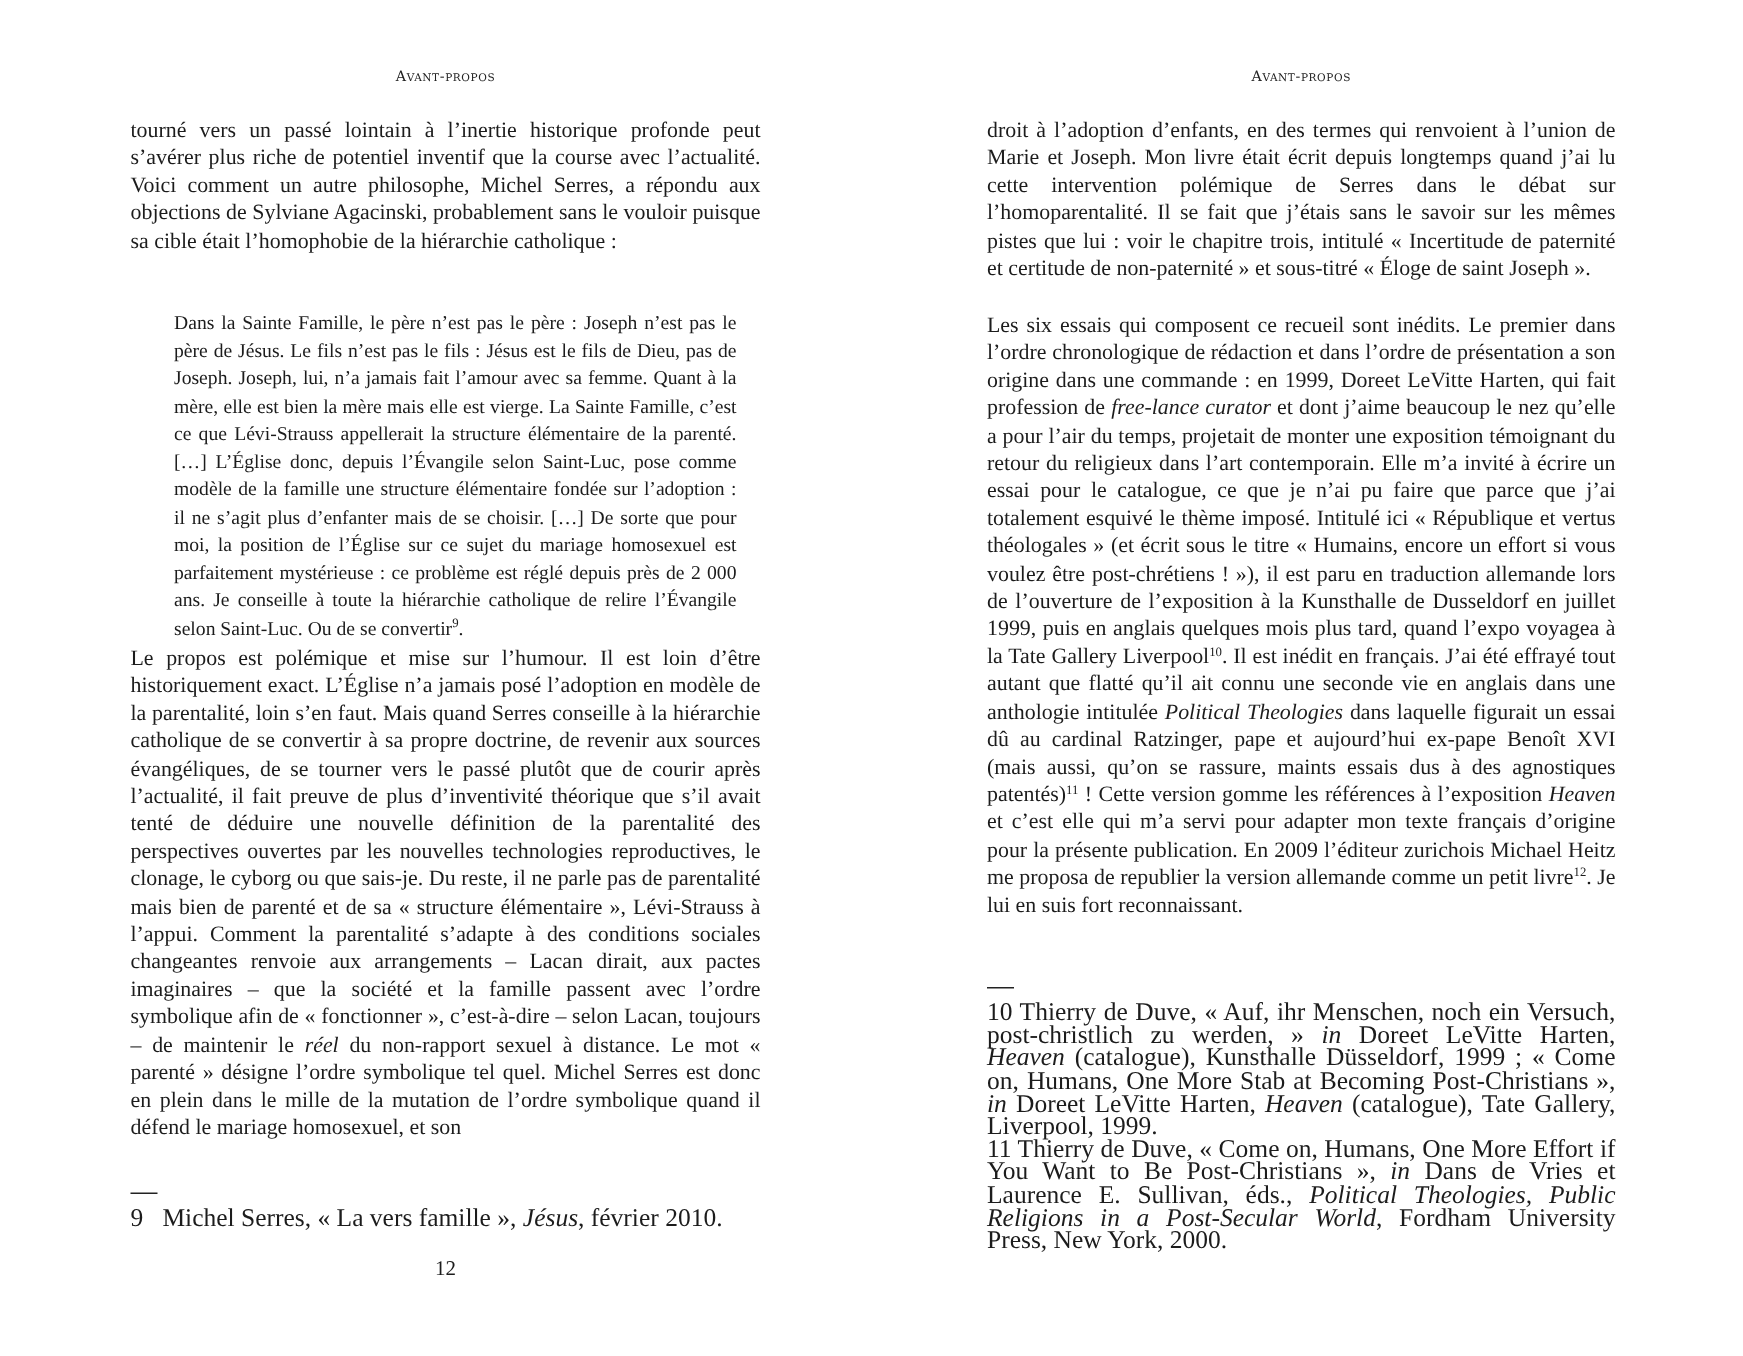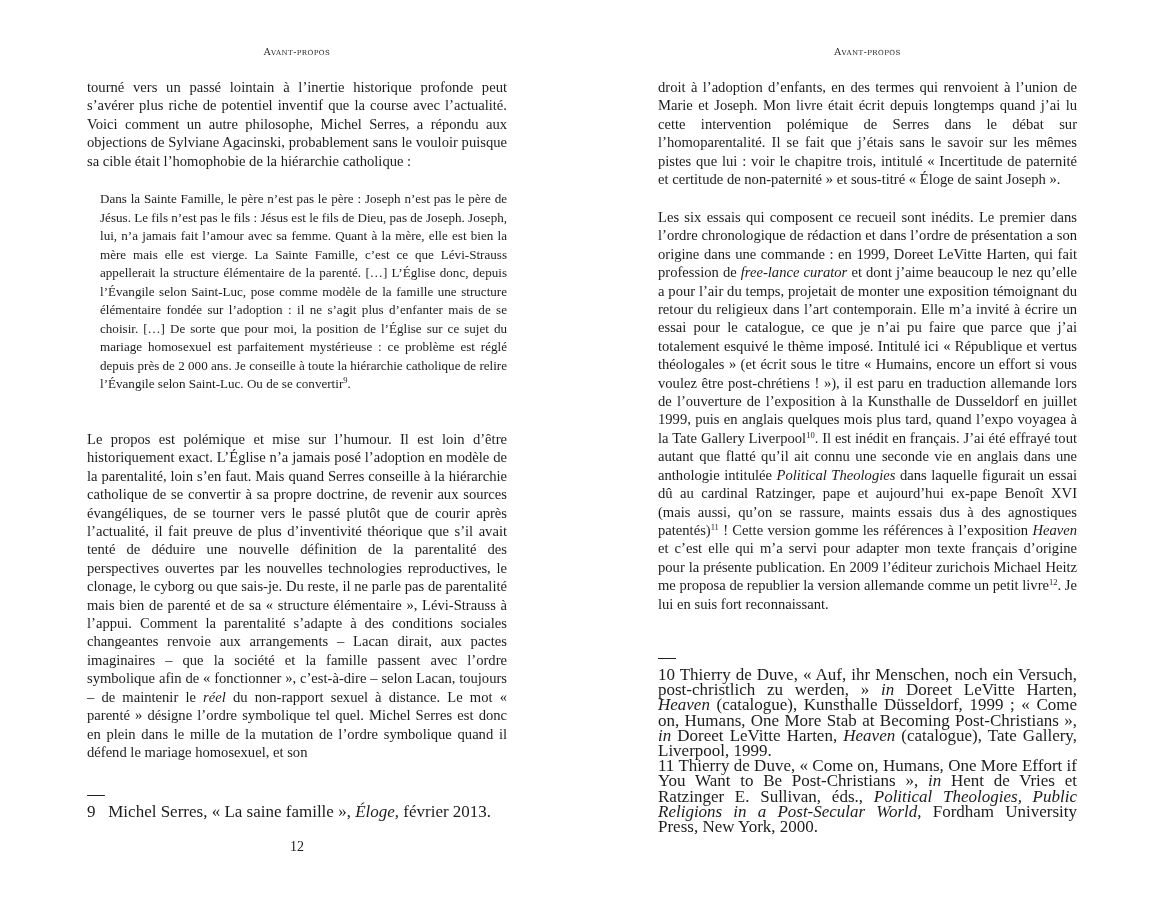--- a/index.html
+++ b/index.html
@@ -21,21 +21,21 @@
       hyphens: manual;
       font-family: Liberation Serif, serif;
       font-size: 14.6px;
     }
     .body-text p { margin: 0; text-align: justify; }
     .quote {
       position: absolute; left: 13px; right: 0;
       font-family: "Liberation Serif", "DejaVu Serif", serif;
       font-size: 13.1px; line-height: 18.5px; text-align: justify;
     }
-    .quote p { margin: 0; }
+    .quote p { margin: 16px; }
     sup { font-size: 8.5px; line-height: 0; vertical-align: 5px; }
     .fn-rule { position: absolute; left: 0; width: 18px; height: 0; border-top: 1px solid #222; }
     .footnotes {
       position: absolute; left: 0; right: 0;
       font-family: "Liberation Serif", "DejaVu Serif", serif;
       font-size: 17px; line-height: 15.2px; text-align: justify;
     }
     .footnotes p { margin: 0; }
     .folio {
       position: absolute; top: 839px; left: 0; right: 0; text-align: center;
@@ -56,36 +56,36 @@
   <div class="quote" style="top:190px;">
     <p><span>Dans la Sainte Famille, le père n’est pas le père : Joseph n’est pas le père de Jésus. Le fils n’est pas le fils : Jésus est le fils de Dieu, pas de Joseph. Joseph, lui, n’a jamais fait l’amour avec sa femme. Quant à la mère, elle est bien la mère mais elle est vierge. La Sainte Famille, c’est ce que Lévi-Strauss appellerait la structure élémentaire de la parenté. […] L’Église donc, depuis l’Évangile selon Saint-Luc, pose comme modèle de la famille une structure élémentaire fondée sur l’adoption : il ne s’agit plus d’enfanter mais de se choisir. […] De sorte que pour moi, la position de l’Église sur ce sujet du mariage homosexuel est parfaitement mystérieuse : ce problème est réglé depuis près de 2 000 ans. Je conseille à toute la hiérarchie catholique de relire l’Évangile selon Saint-Luc. Ou de se convertir</span><sup>9</sup><span>.</span></p>
   </div>
 
   <div class="body-text" style="top:430px;">
     <p><span>Le propos est polémique et mise sur l’humour. Il est loin d’être historiquement exact. L’Église n’a jamais posé l’adoption en modèle de la parentalité, loin s’en faut. Mais quand Serres conseille à la hiérarchie catholique de se convertir à sa propre doctrine, de revenir aux sources évangéliques, de se tourner vers le passé plutôt que de courir après l’actualité, il fait preuve de plus d’inventivité théorique que s’il avait tenté de déduire une nouvelle définition de la parentalité des perspectives ouvertes par les nouvelles technologies reproductives, le clonage, le cyborg ou que sais-je. Du reste, il ne parle pas de parentalité mais bien de parenté et de sa « structure élémentaire », Lévi-Strauss à l’appui. Comment la parentalité s’adapte à des conditions sociales changeantes renvoie aux arrangements – Lacan dirait, aux pactes imaginaires – que la société et la famille passent avec l’ordre symbolique afin de « fonctionner », c’est-à-dire – selon Lacan, toujours – de maintenir le </span><em>réel</em><span> du non-rapport sexuel à distance. Le mot « parenté » désigne l’ordre symbolique tel quel. Michel Serres est donc en plein dans le mille de la mutation de l’ordre symbolique quand il défend le mariage homosexuel, et son</span></p>
   </div>
 
   <div class="fn-rule" style="top:795px;"></div>
   <div class="footnotes" style="top:804px;">
-    <p><span>9</span>&nbsp;&nbsp;&nbsp;<span>Michel Serres, « La saine famille », </span><em>Éloge</em><span>, février 2013.</span></p>
+    <p><span>9</span>&nbsp;&nbsp;&nbsp;<span>Michel Serres, « La vers famille », </span><em>Jésus</em><span>, février 2010.</span></p>
   </div>
 
   <div class="folio">12</div>
 </div>
 
 <div class="page right">
   <div class="running-head">Avant-propos</div>
 
   <div class="body-text" style="top:78px;">
     <p>droit à l’adoption d’enfants, en des termes qui renvoient à l’union de Marie et Joseph. Mon livre était écrit depuis longtemps quand j’ai lu cette intervention polémique de Serres dans le débat sur l’homoparentalité. Il se fait que j’étais sans le savoir sur les mêmes pistes que lui : voir le chapitre trois, intitulé « Incertitude de paternité et certitude de non-paternité » et sous-titré « Éloge de saint Joseph ».</p>
   </div>
 
   <div class="body-text" style="top:208px;">
     <p><span>Les six essais qui composent ce recueil sont inédits. Le premier dans l’ordre chronologique de rédaction et dans l’ordre de présentation a son origine dans une commande : en 1999, Doreet LeVitte Harten, qui fait profession de </span><em>free-lance curator</em><span> et dont j’aime beaucoup le nez qu’elle a pour l’air du temps, projetait de monter une exposition témoignant du retour du religieux dans l’art contemporain. Elle m’a invité à écrire un essai pour le catalogue, ce que je n’ai pu faire que parce que j’ai totalement esquivé le thème imposé. Intitulé ici « République et vertus théologales » (et écrit sous le titre « Humains, encore un effort si vous voulez être post-chrétiens ! »), il est paru en traduction allemande lors de l’ouverture de l’exposition à la Kunsthalle de Dusseldorf en juillet 1999, puis en anglais quelques mois plus tard, quand l’expo voyagea à la Tate Gallery Liverpool</span><sup>10</sup><span>. Il est inédit en français. J’ai été effrayé tout autant que flatté qu’il ait connu une seconde vie en anglais dans une anthologie intitulée </span><em>Political Theologies</em><span> dans laquelle figurait un essai dû au cardinal Ratzinger, pape et aujourd’hui ex-pape Benoît XVI (mais aussi, qu’on se rassure, maints essais dus à des agnostiques patentés)</span><sup>11</sup><span> ! Cette version gomme les références à l’exposition </span><em>Heaven</em><span> et c’est elle qui m’a servi pour adapter mon texte français d’origine pour la présente publication. En 2009 l’éditeur zurichois Michael Heitz me proposa de republier la version allemande comme un petit livre</span><sup>12</sup><span>. Je lui en suis fort reconnaissant.</span></p>
   </div>
 
   <div class="fn-rule" style="top:658px;"></div>
   <div class="footnotes" style="top:667px;">
     <p><span>10 Thierry de Duve, « Auf, ihr Menschen, noch ein Versuch, post-christlich zu werden, » </span><em>in</em><span> Doreet LeVitte Harten, </span><em>Heaven</em><span> (catalogue), Kunsthalle Düsseldorf, 1999 ; « Come on, Humans, One More Stab at Becoming Post-Christians », </span><em>in</em><span> Doreet LeVitte Harten, </span><em>Heaven</em><span> (catalogue), Tate Gallery, Liverpool, 1999.</span></p>
-    <p><span>11 Thierry de Duve, « Come on, Humans, One More Effort if You Want to Be Post-Christians », </span><em>in</em><span> Hent de Vries et Ratzinger E. Sullivan, éds., </span><em>Political Theologies, Public Religions in a Post-Secular World</em><span>, Fordham University Press, New York, 2000.</span></p>
+    <p><span>11 Thierry de Duve, « Come on, Humans, One More Effort if You Want to Be Post-Christians », </span><em>in</em><span> Dans de Vries et Laurence E. Sullivan, éds., </span><em>Political Theologies, Public Religions in a Post-Secular World</em><span>, Fordham University Press, New York, 2000.</span></p>
   </div>
 
 </div>
 
 </body></html>

